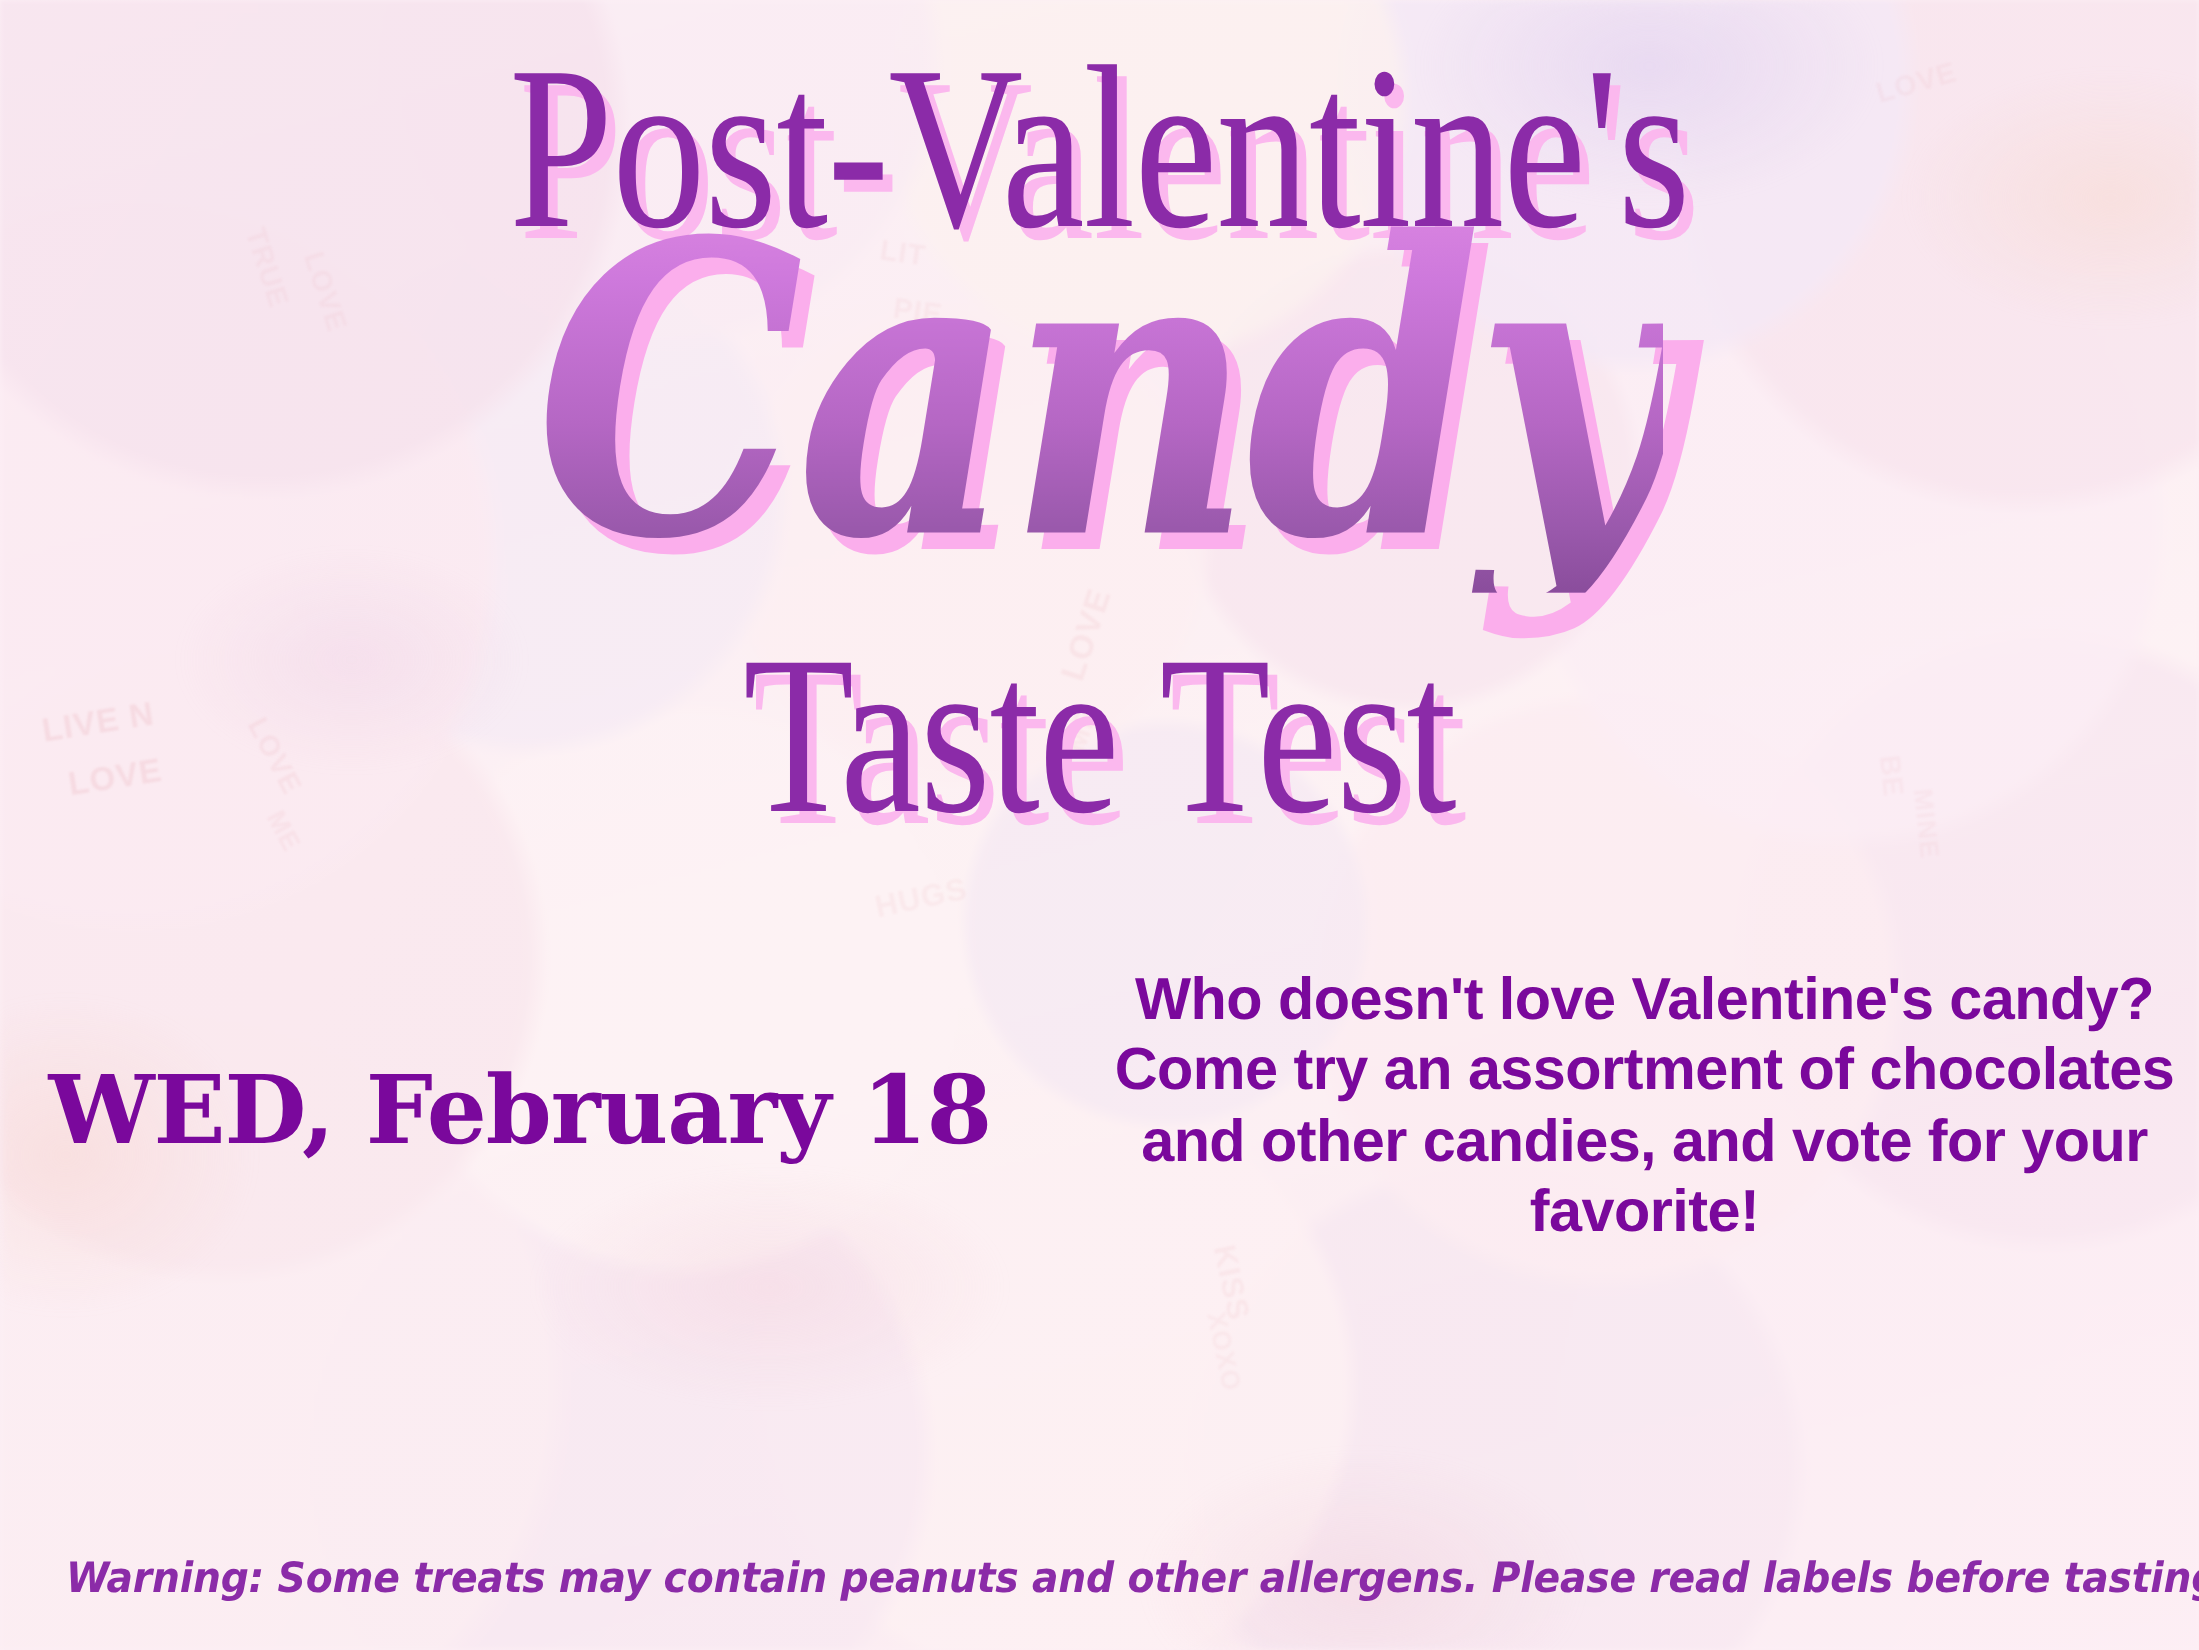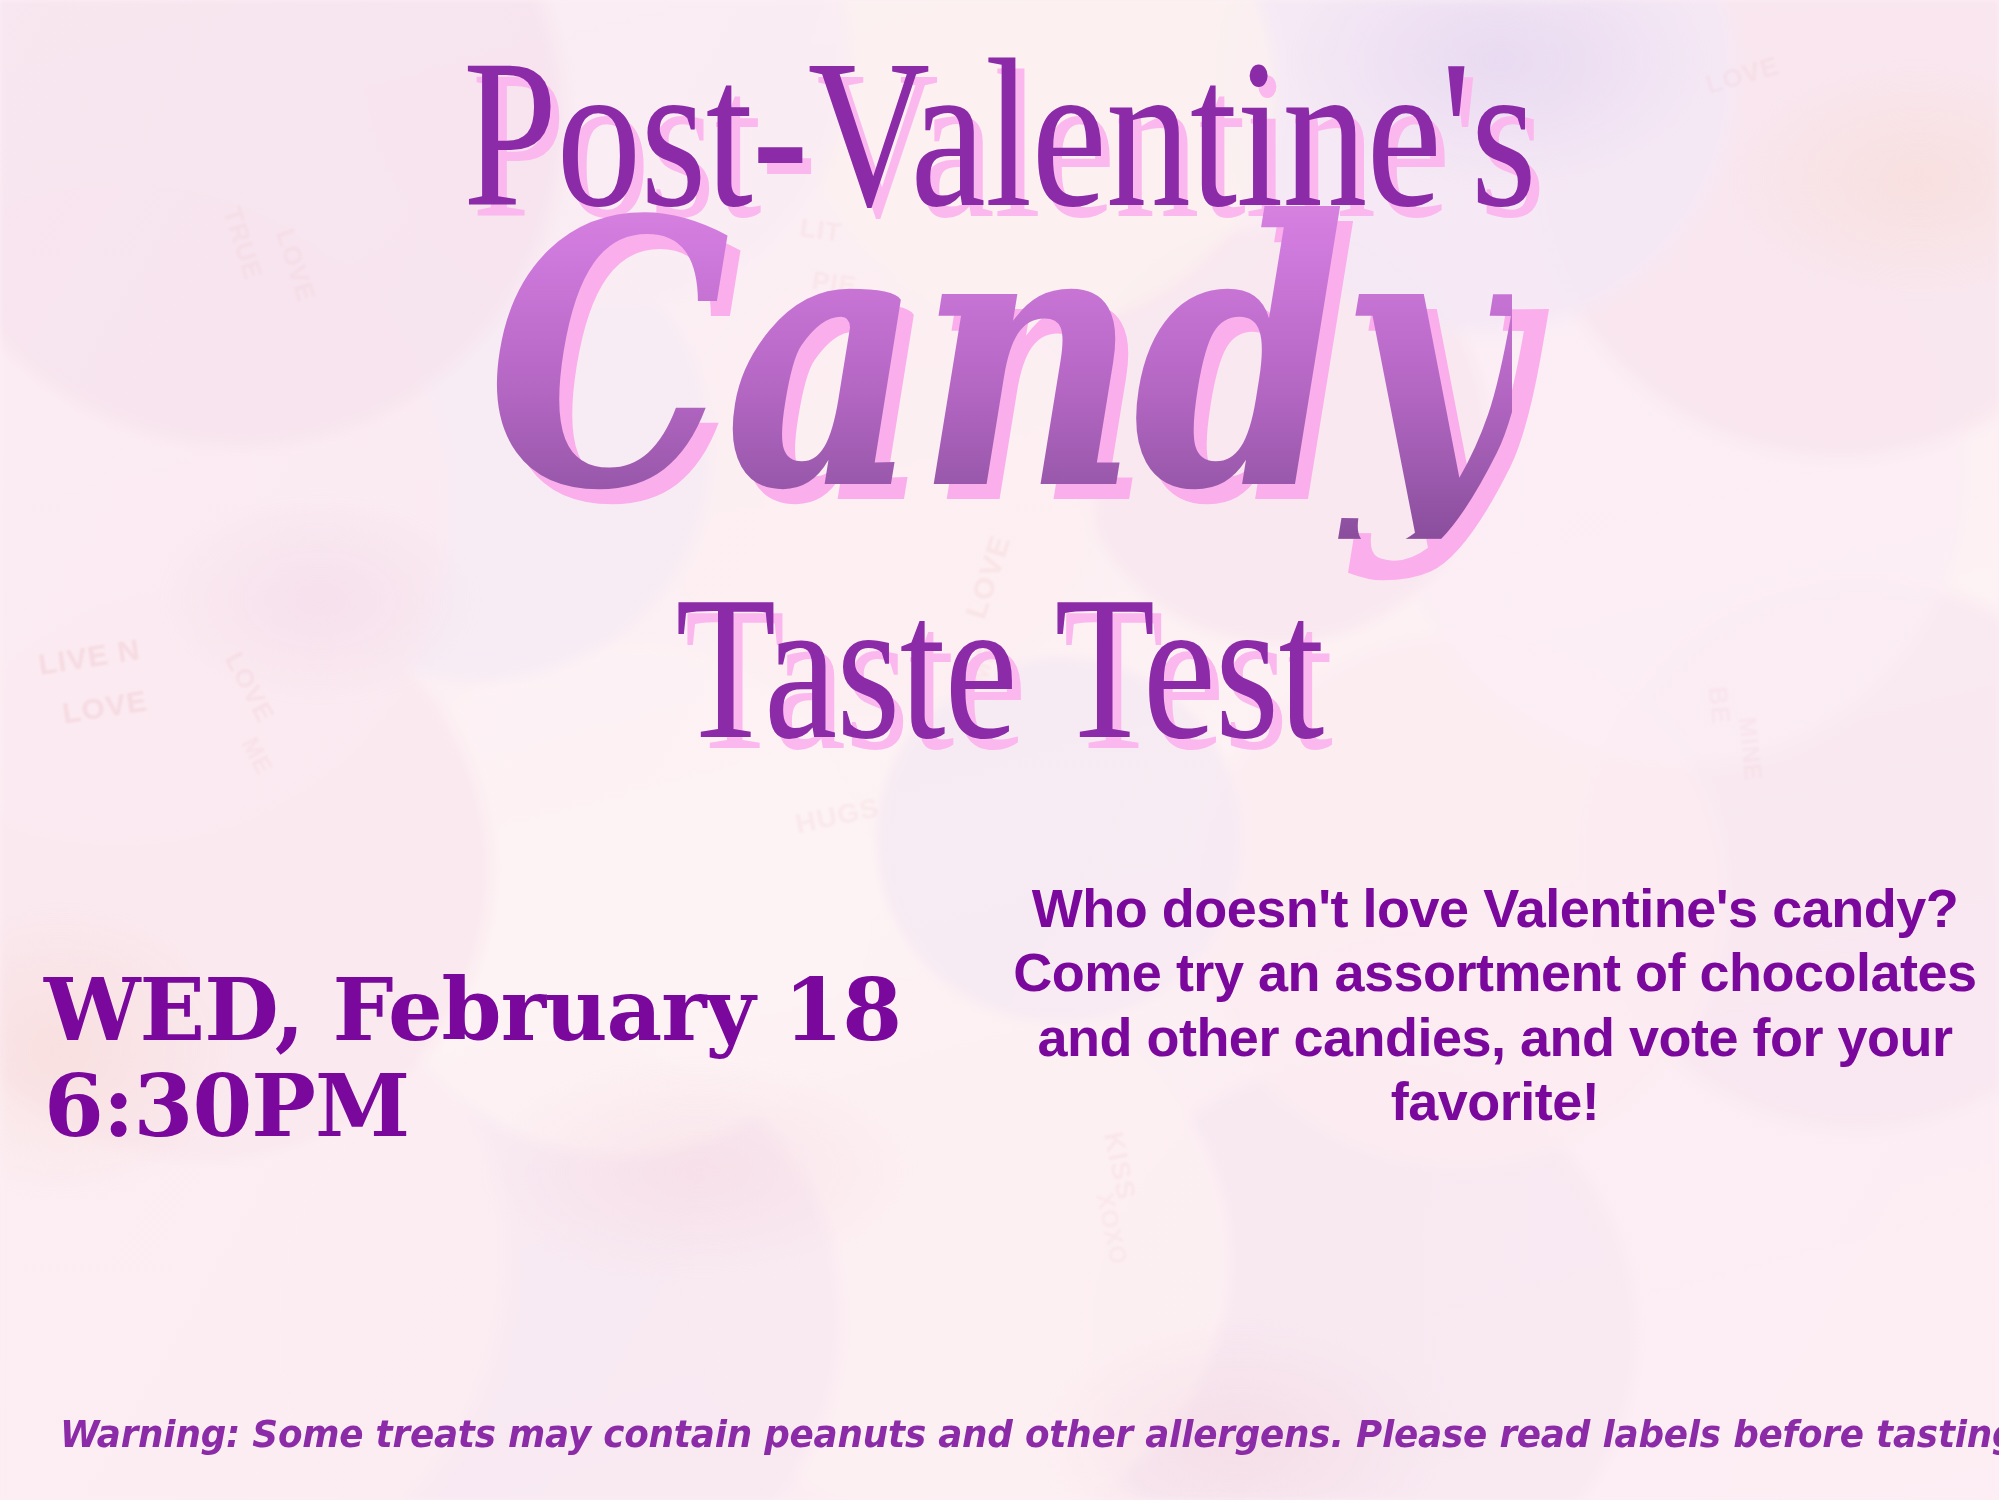--- a/index.html
+++ b/index.html
@@ -226,21 +226,20 @@
       </div>
       <div id="candy-main">
         <span class="script">Candy</span>
       </div>
     </div>
 
     <div class="tline" id="title-bottom">Taste Test</div>
 
     <div id="date-block">
       <span class="dl">WED, February 18</span>
-      <span class="dl">6:30PM</span>
     </div>
 
     <div id="body-copy">Who doesn't love Valentine's candy? Come try an assortment of chocolates and other candies, and vote for your favorite!</div>
 
     <div id="warning">Warning: Some treats may contain peanuts and other allergens. Please read labels before tasting.</div>
 
   </div>
 </div>
 
 </body></html>

